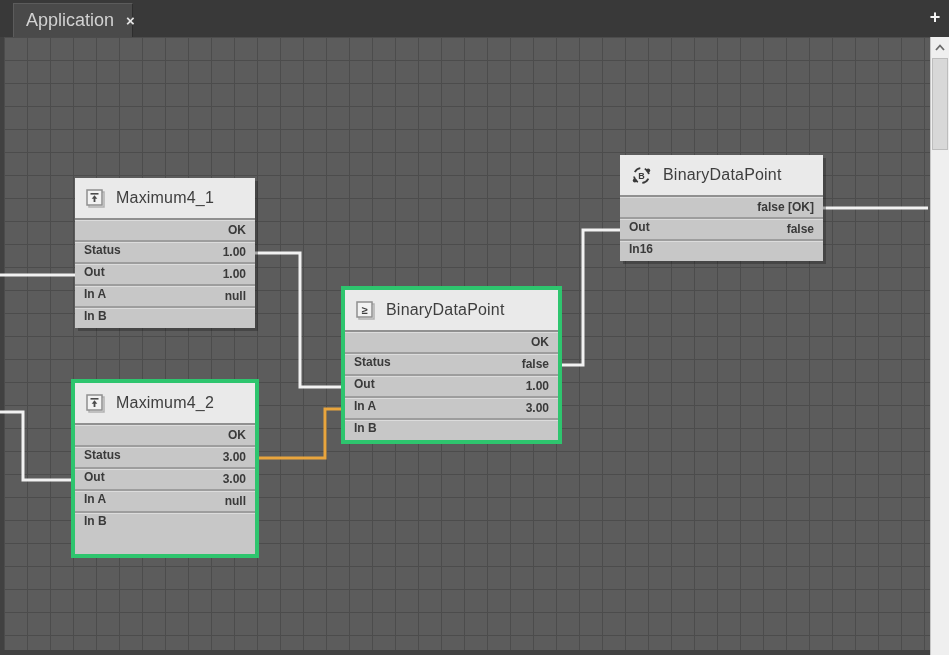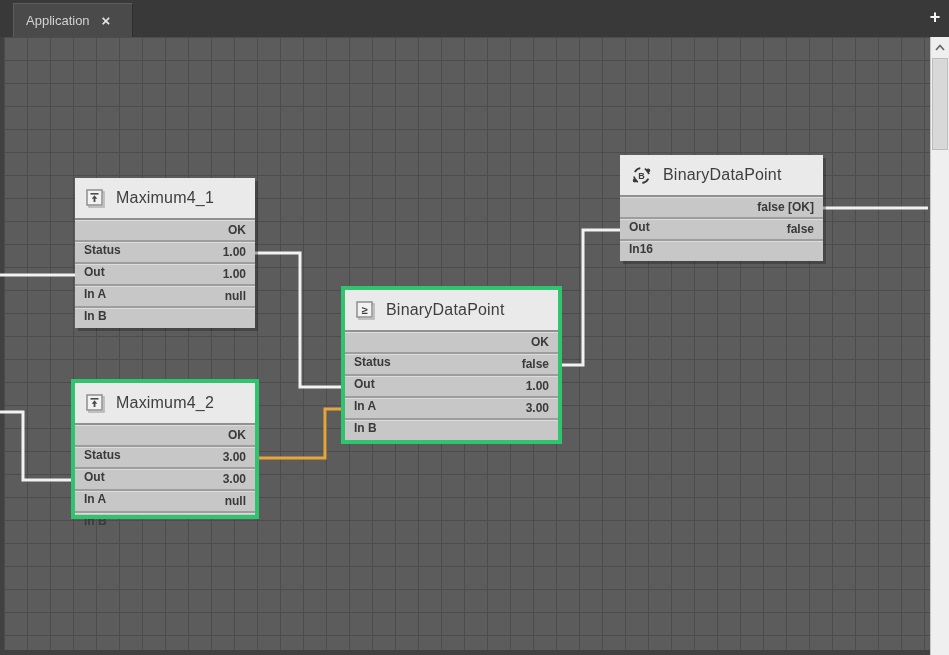--- a/index.html
+++ b/index.html
@@ -10,21 +10,21 @@
     -webkit-font-smoothing:antialiased;
   }
   
   .tabbar{position:absolute;left:0;top:0;width:949px;height:37px;background:#393939;}
   .tab{
     position:absolute;left:13px;top:3px;height:34px;width:120px;
     background:#4a4a4a;display:flex;align-items:center;gap:12px;
     padding:0 12px;box-sizing:border-box;
     border-top:1px solid #5c5c5c;border-left:1px solid #5c5c5c;border-right:1px solid #2e2e2e;
   }
-  .tab-label{font-size:13px;color:#d2d2d2;}
+  .tab-label{font-size:18px;color:#d2d2d2;}
   .tab-close{font-size:15px;font-weight:bold;color:#e3e3e3;line-height:1;cursor:default;}
   .plus-btn{
     position:absolute;right:5px;top:7px;width:18px;height:20px;
     color:#f5f5f5;font-size:18px;font-weight:bold;text-align:center;line-height:20px;
   }
   
   .canvas{
     position:absolute;left:0;top:37px;width:930px;height:618px;
     background-color:var(--canvas-bg,#5c5c5c);
     background-image:
@@ -120,21 +120,21 @@
       <span class="plabel">In A</span>
       <span class="pvalue">1.00</span>
     </div>
     <div class="prow">
       <span class="plabel">In B</span>
       <span class="pvalue">null</span>
     </div>
     <div class="bfooter"></div>
   </div>
 
-  <div class="block selected" style="left:75px;top:346px;width:180px;height:132px">
+  <div class="block selected" style="left:75px;top:346px;width:180px;height:171px">
     <div class="bheader">
       <span class="bicon">
         <svg width="19" height="19" viewBox="0 0 19 19">
           <rect x="3" y="3" width="15" height="15" fill="none" stroke="#b2b2b2" stroke-width="1.5"></rect>
           <rect x="1" y="1" width="15" height="15" fill="#f2f2f2" stroke="#8f8f8f" stroke-width="1.5"></rect>
           <line x1="4.5" y1="4.8" x2="12.5" y2="4.8" stroke="#4a4a4a" stroke-width="1.6"></line>
           <polygon points="8.5,6.2 5.7,9.8 11.3,9.8" fill="#4a4a4a"></polygon>
           <line x1="8.5" y1="9" x2="8.5" y2="13" stroke="#4a4a4a" stroke-width="1.8"></line>
         </svg>
       </span>

